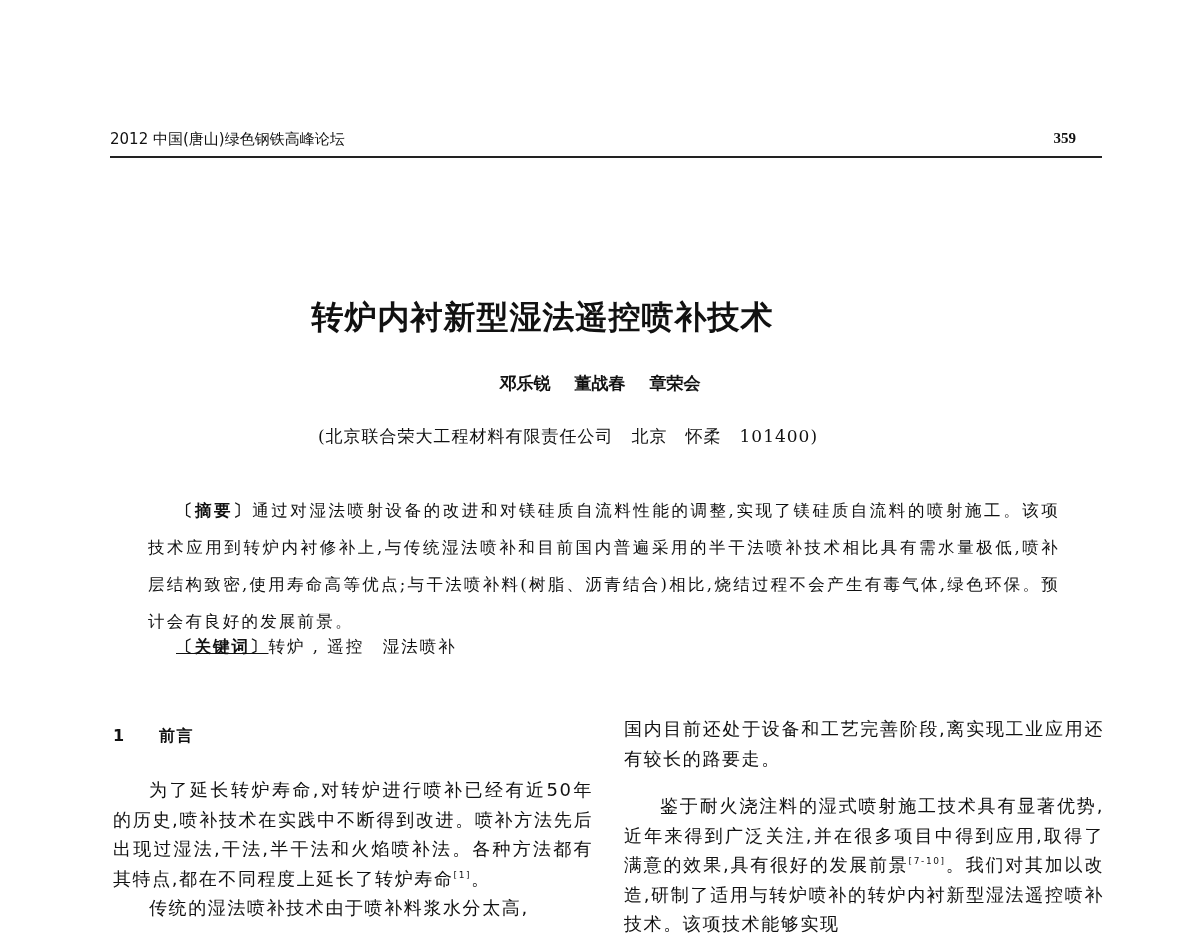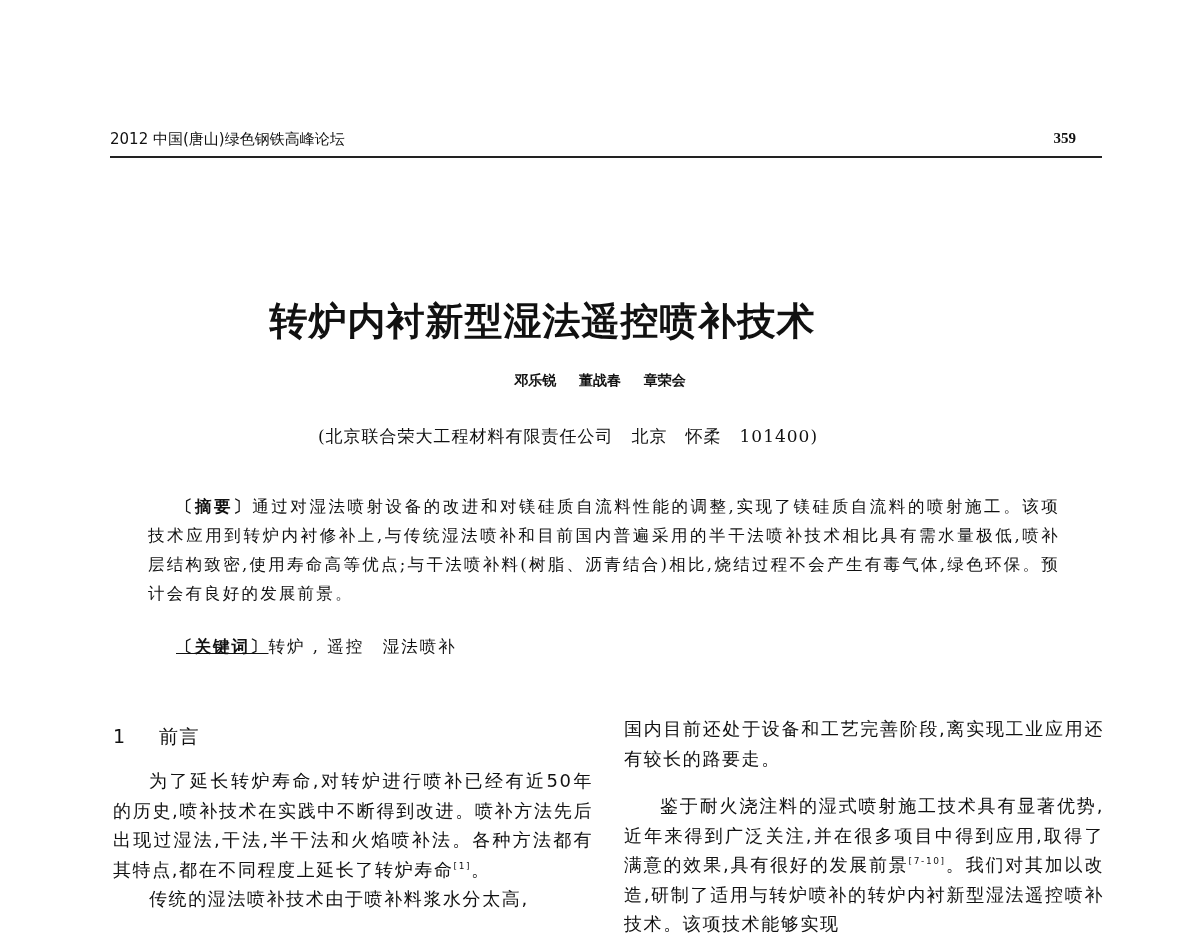--- a/index.html
+++ b/index.html
@@ -5,35 +5,35 @@
   html, body { margin:0; padding:0; background:#ffffff; }
   body { width:1200px; height:952px; position:relative; overflow:hidden;
          font-family:"DejaVu Serif", serif; color:#111; }
   .header { position:absolute; left:110px; top:128px; width:990px; height:30px; }
   .header-title { position:absolute; left:0; right:0; text-align:left; top:2px;
                   font-size:15px; font-weight:normal; font-family:"DejaVu Sans", sans-serif; }
   .header-page { position:absolute; right:24px; top:2px; font-size:15px; font-weight:bold;
                  font-family:"Liberation Serif", serif; }
   .header-rule { position:absolute; left:110px; top:156px; width:992px; height:2px; background:#222; }
   .title { position:absolute; left:0; width:1085px; top:296px; text-align:center;
-           font-family:"DejaVu Sans", sans-serif; font-size:38px; font-weight:bold; letter-spacing:1px; }
+           font-family:"DejaVu Sans", sans-serif; font-size:32px; font-weight:bold; letter-spacing:1px; }
   .authors { position:absolute; left:0; width:1200px; top:372px; text-align:center;
-             font-family:"DejaVu Sans", sans-serif; font-size:14px; font-weight:bold; word-spacing:18px; }
+             font-family:"DejaVu Sans", sans-serif; font-size:17px; font-weight:bold; word-spacing:18px; }
   .affil { position:absolute; left:0; width:1136px; top:425px; text-align:center;
            font-size:17px; letter-spacing:1px; }
   .abstract { position:absolute; left:148px; top:492px; width:912px; font-size:16.5px;
-              line-height:29px; text-indent:28px; letter-spacing:2.2px; text-align:justify; }
+              line-height:37px; text-indent:28px; letter-spacing:2.2px; text-align:justify; }
   .abstract .tag { font-family:"DejaVu Sans", sans-serif; font-weight:bold; }
   .keywords { position:absolute; left:176px; top:636px; font-size:16.5px; letter-spacing:2px; }
   .keywords .tag { font-family:"DejaVu Sans", sans-serif; font-weight:bold;text-decoration:underline; }
   .col { position:absolute; width:480px; font-family:"DejaVu Sans", sans-serif; font-size:18px;
          line-height:29.5px; letter-spacing:1.6px; text-align:justify; }
   .col-left { left:113px; top:720px; }
   .col-right { left:624px; top:714px; }
-  .section-heading { font-size:19px; font-weight:normal; margin-bottom:14px; line-height:32px; }
+  .section-heading { font-size:16px; font-weight:bold; margin-bottom:23px; line-height:32px; }
   .section-heading .num { display:inline-block; width:46px; }
   .para { text-indent:36px; margin:0; }
   .para.noindent { text-indent:0; }
   .para.gap { margin-top:18px; }
   sup { font-size:9px; line-height:0; }
 </style>
 </head>
 <body>
 
 <div class="header">

